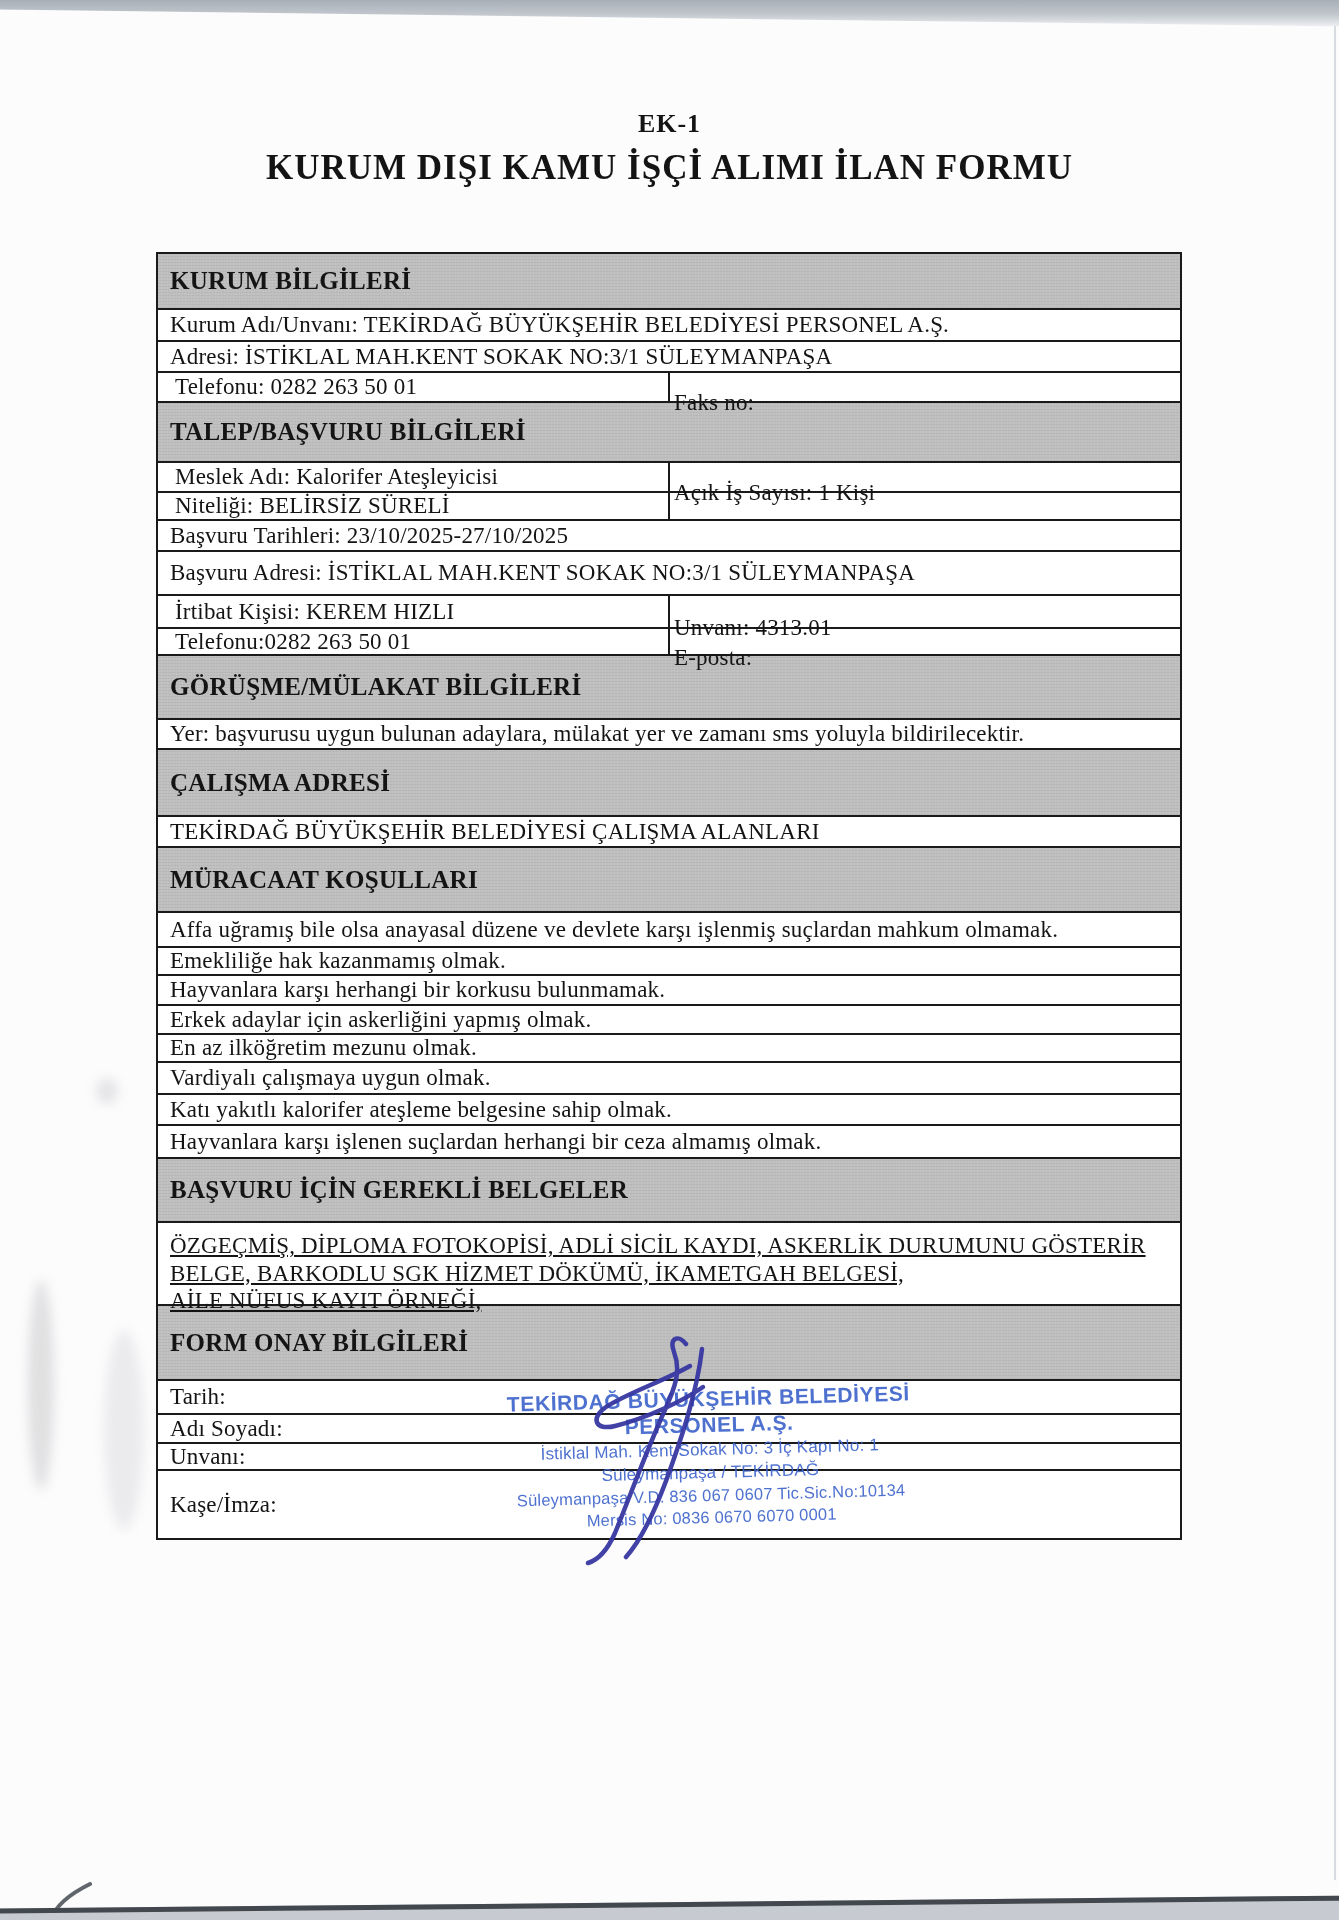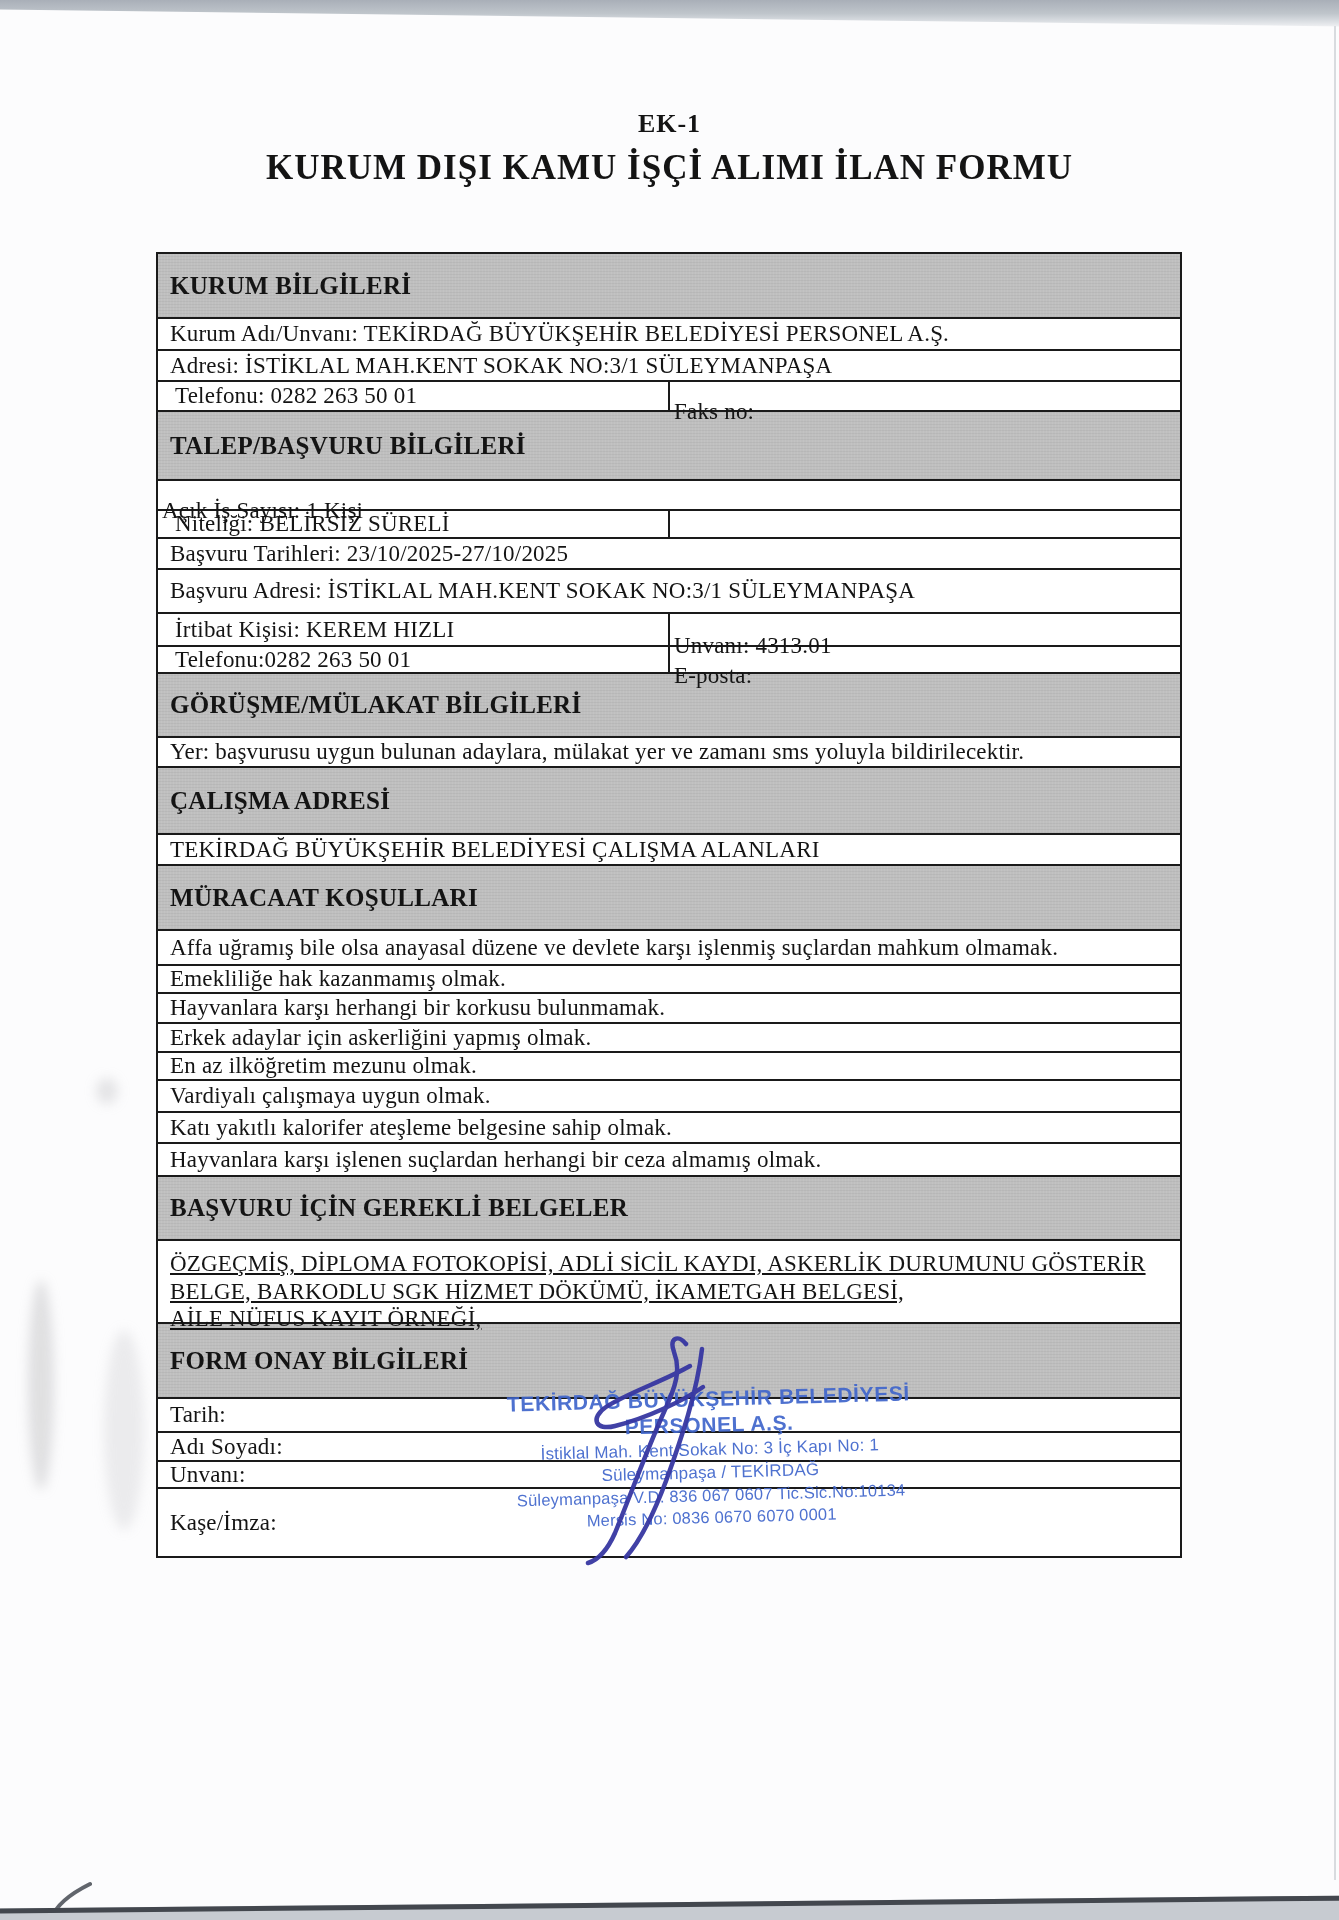--- a/index.html
+++ b/index.html
@@ -86,38 +86,39 @@
   <div class="smudge b"></div>
   <div class="smudge c"></div>
 
   <div class="title-block">
     <div class="title-line1">EK-1</div>
     <div class="title-line2">KURUM DIŞI KAMU İŞÇİ ALIMI İLAN FORMU</div>
   </div>
 
   <div class="form-table">
 
-    <div class="hrow" style="height:63px">
+    <div class="hrow" style="height:54px">
       <span>KURUM BİLGİLERİ</span>
     </div>
     <div class="row" style="height:32px">
       <div class="full">Kurum Adı/Unvanı: TEKİRDAĞ BÜYÜKŞEHİR BELEDİYESİ PERSONEL A.Ş.</div>
     </div>
     <div class="row" style="height:31px">
       <div class="full">Adresi: İSTİKLAL MAH.KENT SOKAK NO:3/1 SÜLEYMANPAŞA</div>
     </div>
     <div class="row" style="height:30px">
       <div class="cell-l">Telefonu: 0282 263 50 01</div>
       <div class="cell-r">Faks no:</div>
     </div>
 
-    <div class="hrow" style="height:69px">
+    <div class="hrow" style="height:60px">
       <span>TALEP/BAŞVURU BİLGİLERİ</span>
     </div>
     <div class="row" style="height:30px">
+      <div class="cell-l">Meslek Adı: Kalorifer Ateşleyicisi</div>
       <div class="cell-r">Açık İş Sayısı: 1 Kişi</div>
     </div>
     <div class="row" style="height:28px">
       <div class="cell-l">Niteliği: BELİRSİZ SÜRELİ</div>
       <div class="cell-r"></div>
     </div>
     <div class="row" style="height:31px">
       <div class="full">Başvuru Tarihleri: 23/10/2025-27/10/2025</div>
     </div>
     <div class="row" style="height:44px">

